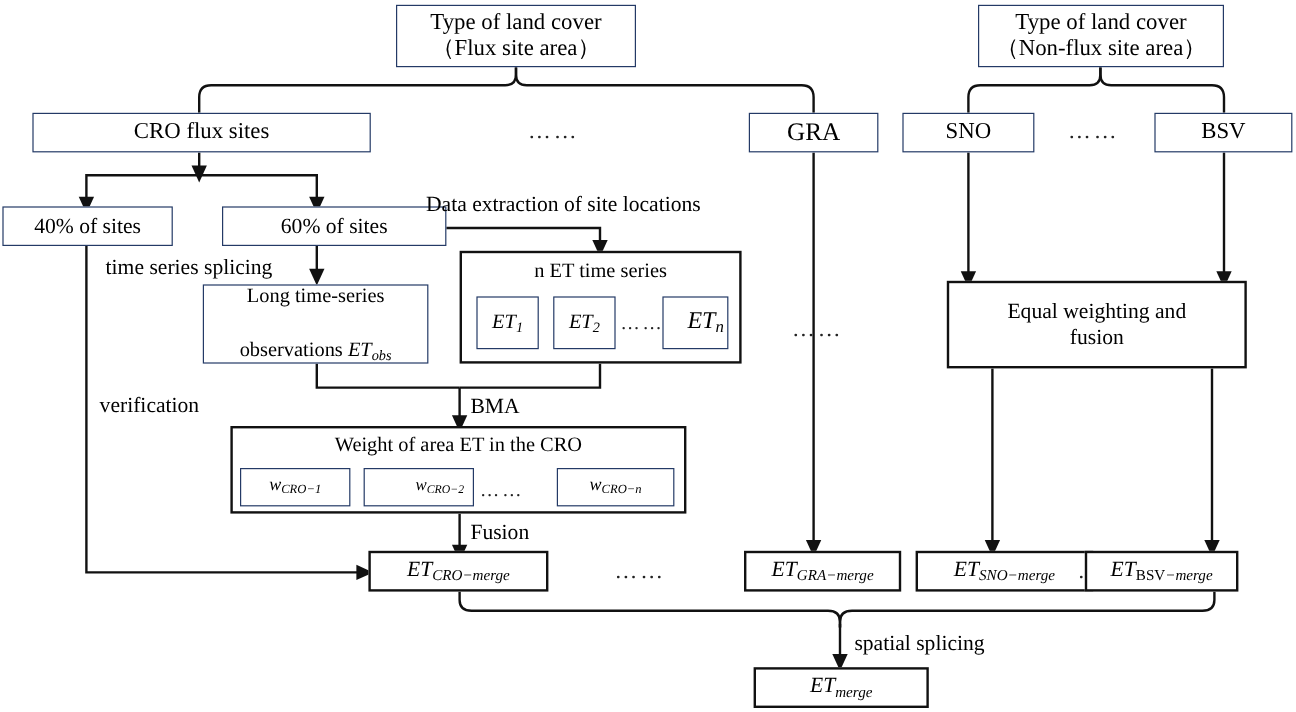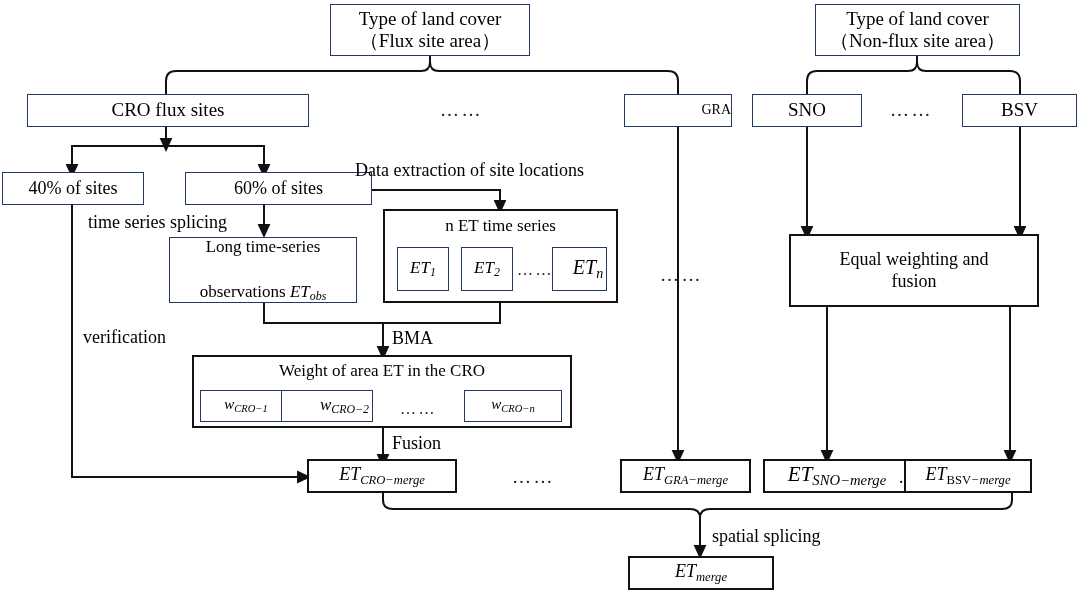--- a/index.html
+++ b/index.html
@@ -140,21 +140,21 @@
     <span>Type of land cover</span>
     <span>（Non-flux site area）</span>
   </div>
 
   <div class="box navy" style="left:27px; top:94px; width:282px; height:33px; font-size:19px;">
     <span>CRO flux sites</span>
   </div>
 
   <div class="ellip" style="left:440px; top:99px; font-size:19px;">……</div>
 
-  <div class="box navy" style="left:624px; top:94px; width:108px; height:33px; font-size:14px;justify-content:flex-end;">
+  <div class="box navy" style="left:624px; top:94px; width:108px; height:33px; font-size:21px;">
     <span>GRA</span>
   </div>
 
   <div class="box navy" style="left:752px; top:94px; width:110px; height:33px; font-size:19px;">
     <span>SNO</span>
   </div>
 
   <div class="ellip" style="left:890px; top:99px; font-size:19px;">……</div>
 
   <div class="box navy" style="left:962px; top:94px; width:115px; height:33px; font-size:19px;">
@@ -202,21 +202,21 @@
 
   <div class="lbl" style="left:392px; top:328px; font-size:18px;">BMA</div>
 
   <div class="grp" style="left:192px; top:355px; width:380px; height:73px;">
     <div class="grp-title" style="top:4px; font-size:17px;">Weight of area ET in the CRO</div>
 
     <div class="box inner" style="left:6px; top:33px; width:92px; height:32px; font-size:15px;">
       <span><span class="mi">w</span><span class="sub">CRO−1</span></span>
     </div>
 
-    <div class="box inner" style="left:87px; top:33px; width:92px; height:32px; font-size:17px;padding-left:35px;">
+    <div class="box inner" style="left:109px; top:33px; width:92px; height:32px; font-size:14px;padding-left:35px;">
       <span><span class="mi">w</span><span class="sub">CRO−2</span></span>
     </div>
 
     <div class="ellip" style="left:206px; top:43px; font-size:16px;">……</div>
 
     <div class="box inner" style="left:270px; top:33px; width:98px; height:32px; font-size:15px;">
       <span><span class="mi">w</span><span class="sub">CRO−n</span></span>
     </div>
   </div>
 
@@ -232,21 +232,21 @@
   <div class="box black" style="left:307px; top:459px; width:150px; height:34px; font-size:18px;">
     <span><span class="mi">ET</span><span class="sub">CRO−merge</span></span>
   </div>
 
   <div class="ellip" style="left:512px; top:466px; font-size:19px;">……</div>
 
   <div class="box black" style="left:620px; top:459px; width:131px; height:34px; font-size:18px;">
     <span><span class="mi">ET</span><span class="sub">GRA−merge</span></span>
   </div>
 
-  <div class="box black" style="left:763px; top:459px; width:148px; height:34px; font-size:21px;">
+  <div class="box black" style="left:763px; top:459px; width:148px; height:34px; font-size:18px;">
     <span><span class="mi">ET</span><span class="sub">SNO−merge</span></span>
   </div>
 
   <div class="ellip" style="left:898px; top:466px; font-size:19px;">……</div>
 
   <div class="box black" style="left:904px; top:459px; width:128px; height:34px; font-size:18px;">
     <span><span class="mi">ET</span><span class="sub-up">BSV</span><span class="sub">−merge</span></span>
   </div>
 
   <div class="lbl" style="left:712px; top:526px; font-size:18px;">spatial splicing</div>

